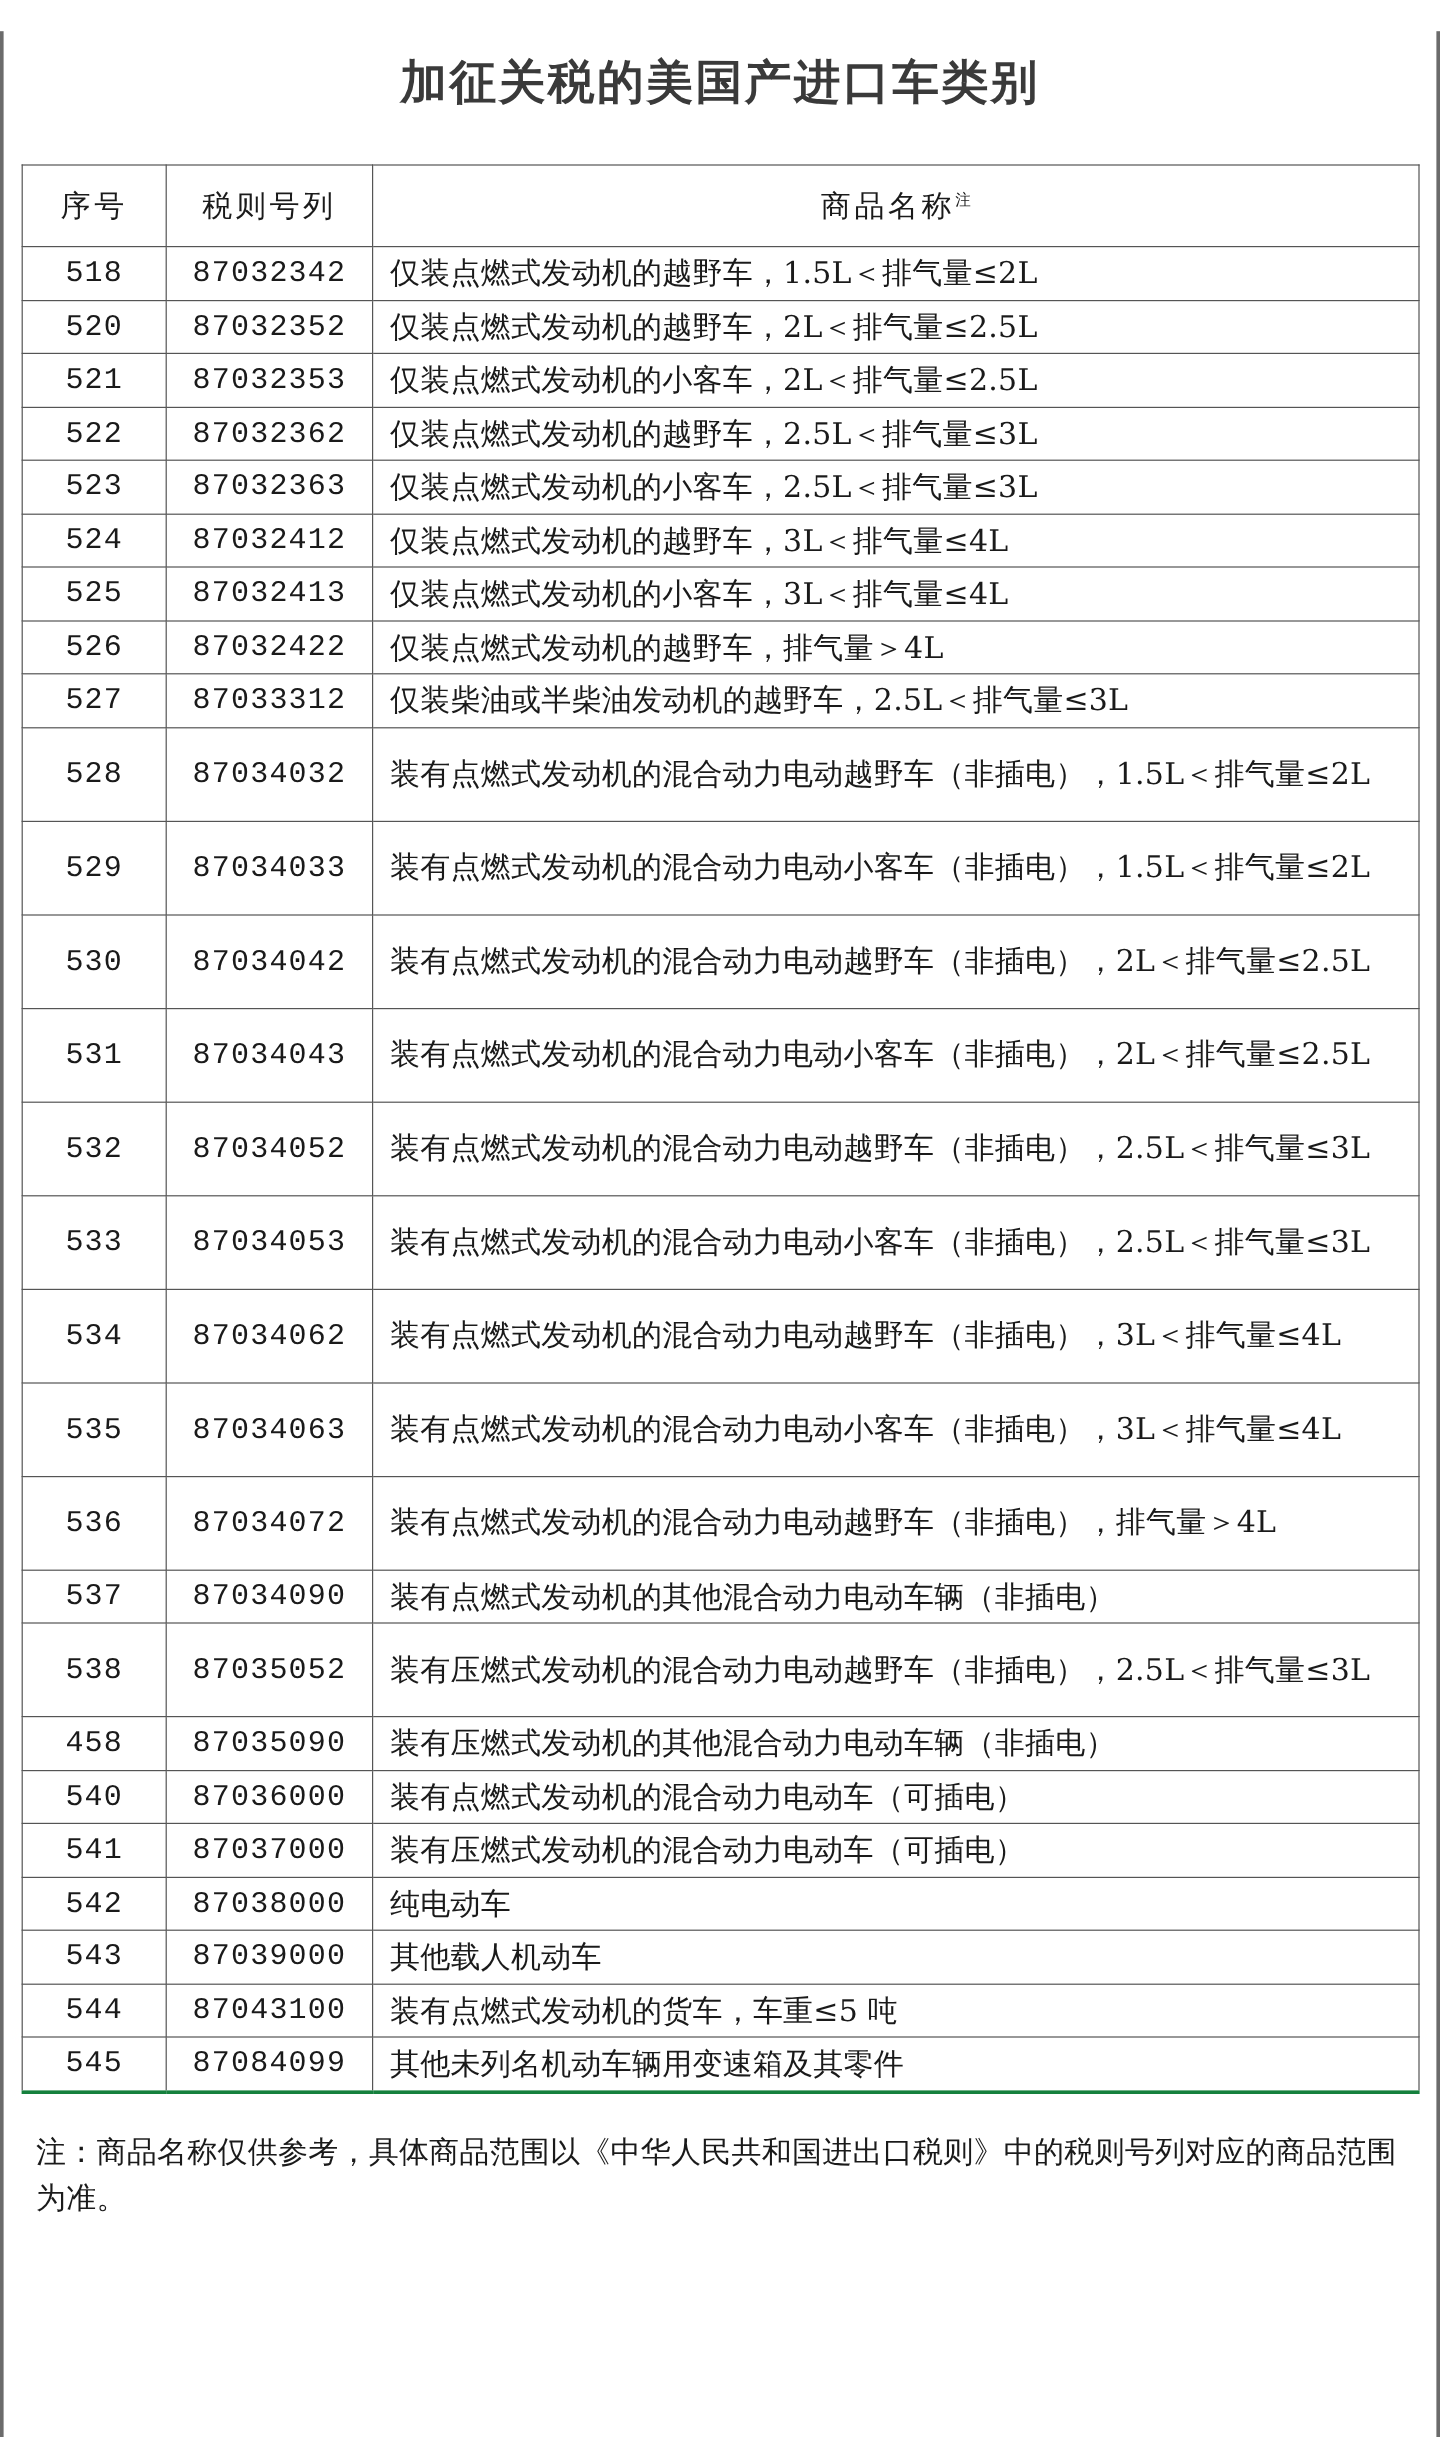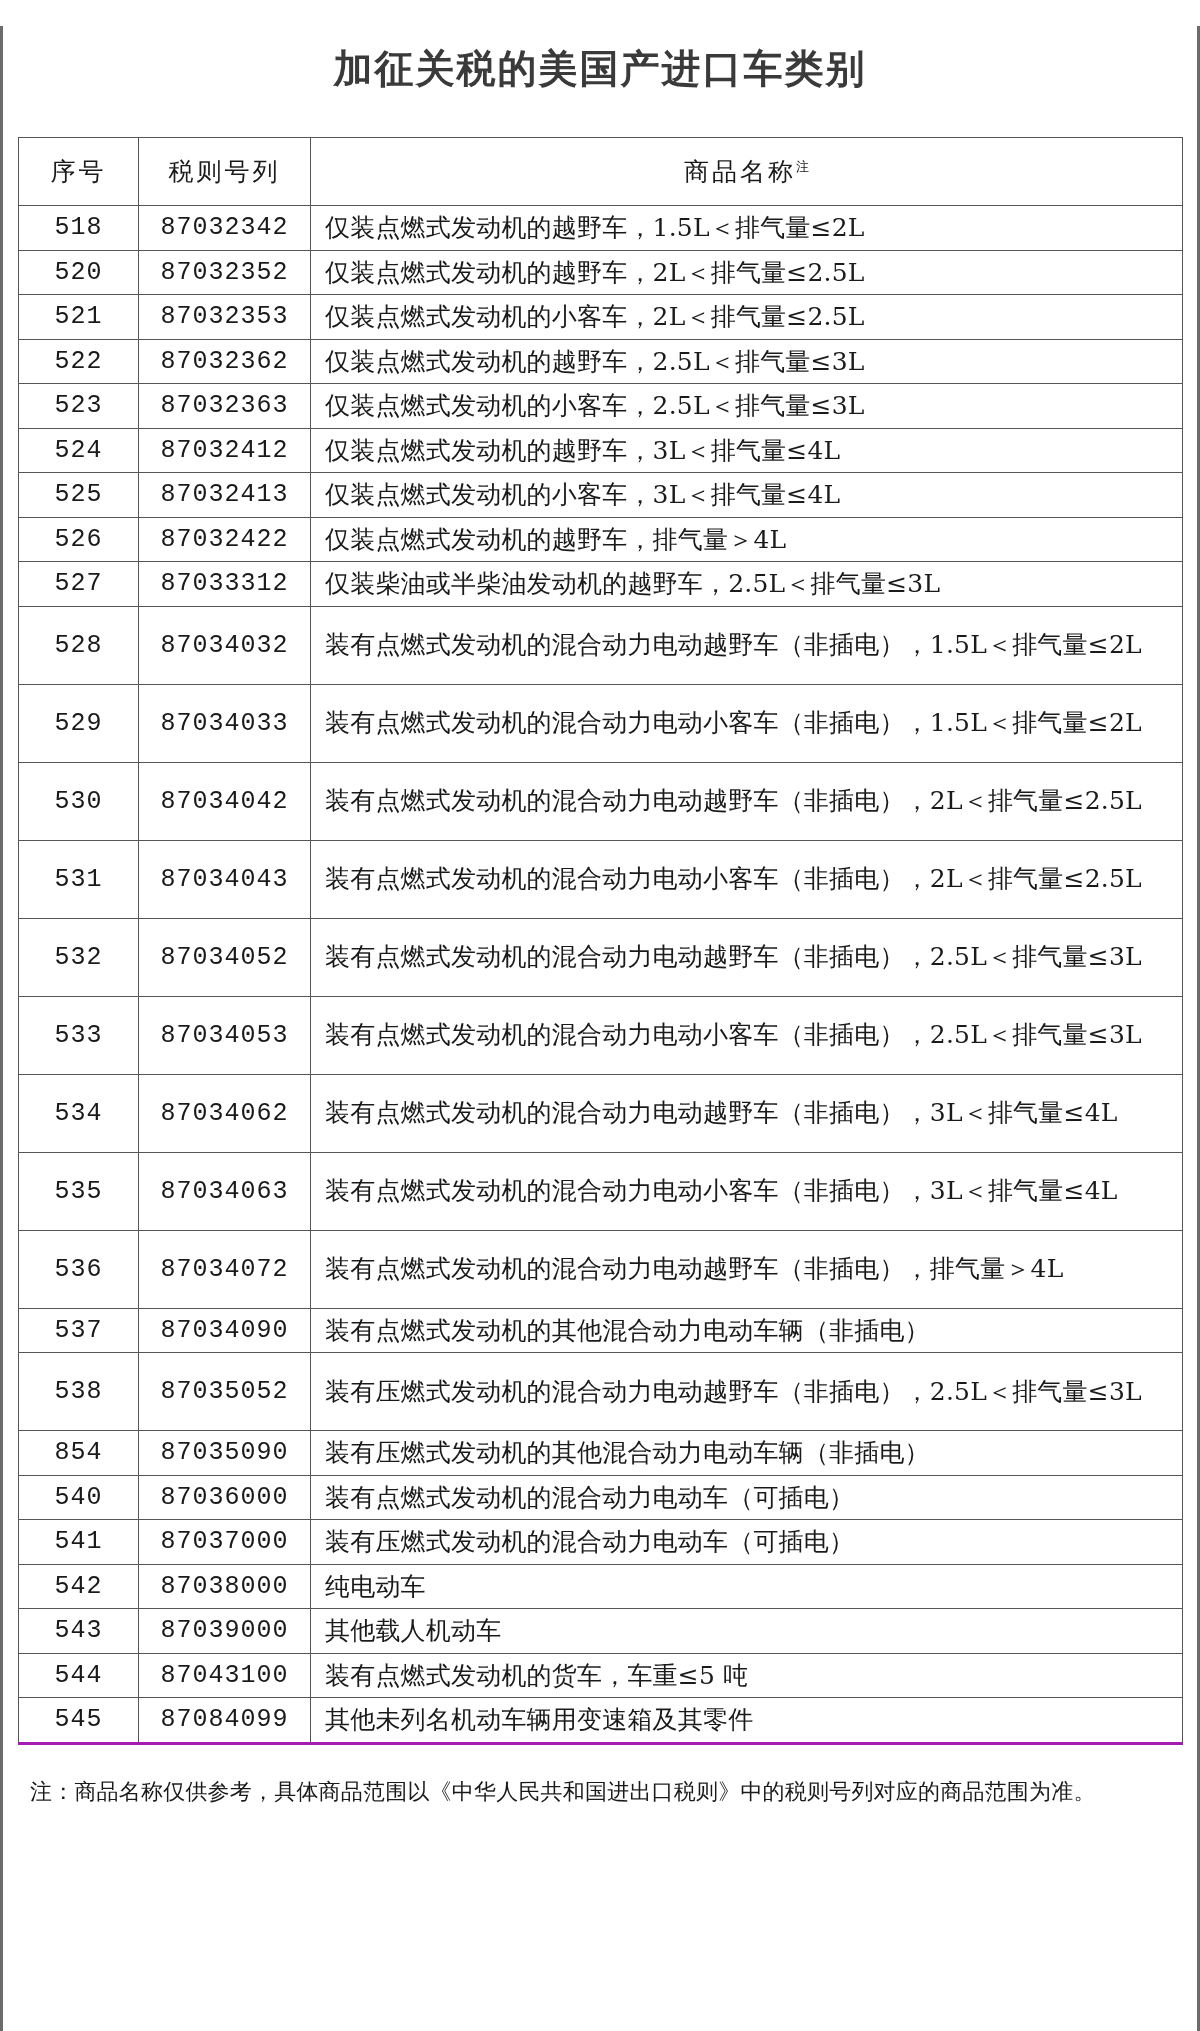--- a/index.html
+++ b/index.html
@@ -84,27 +84,27 @@
     text-align: left;
     padding: 4px 8px 4px 14px;
     line-height: 1.42;
     letter-spacing: 0.2px;
   }
   tbody tr.r1 td { height: 39px; }
   tbody tr.r2 td { height: 78px; }
 
   tbody tr.r2 td.cell-name { padding-top: 2px; padding-bottom: 2px; }
 
-  tbody tr:last-child td { border-bottom: 3px solid #a21caf; margin-left: 20px; }
+  tbody tr:last-child td { border-bottom: 3px solid #15803d; margin-left: 20px; }
 
   
   .footnote {
     width: 1164px;
     margin-top: 30px;
-    font-size: 22px;
+    font-size: 25px;
     line-height: 1.55;
     letter-spacing: 0.2px;
     text-align: left;
     padding-left: 12px;
     padding-right: 8px;
   }
 
   
   .frame-left, .frame-right {
     position: absolute;
@@ -234,21 +234,21 @@
           <td class="cell-no">537</td>
           <td class="cell-code">87034090</td>
           <td class="cell-name">装有点燃式发动机的其他混合动力电动车辆（非插电）</td>
         </tr>
         <tr class="r2">
           <td class="cell-no">538</td>
           <td class="cell-code">87035052</td>
           <td class="cell-name">装有压燃式发动机的混合动力电动越野车（非插电），2.5L＜排气量≤3L</td>
         </tr>
         <tr class="r1">
-          <td class="cell-no">854</td>
+          <td class="cell-no">458</td>
           <td class="cell-code">87035090</td>
           <td class="cell-name">装有压燃式发动机的其他混合动力电动车辆（非插电）</td>
         </tr>
         <tr class="r1">
           <td class="cell-no">540</td>
           <td class="cell-code">87036000</td>
           <td class="cell-name">装有点燃式发动机的混合动力电动车（可插电）</td>
         </tr>
         <tr class="r1">
           <td class="cell-no">541</td>

